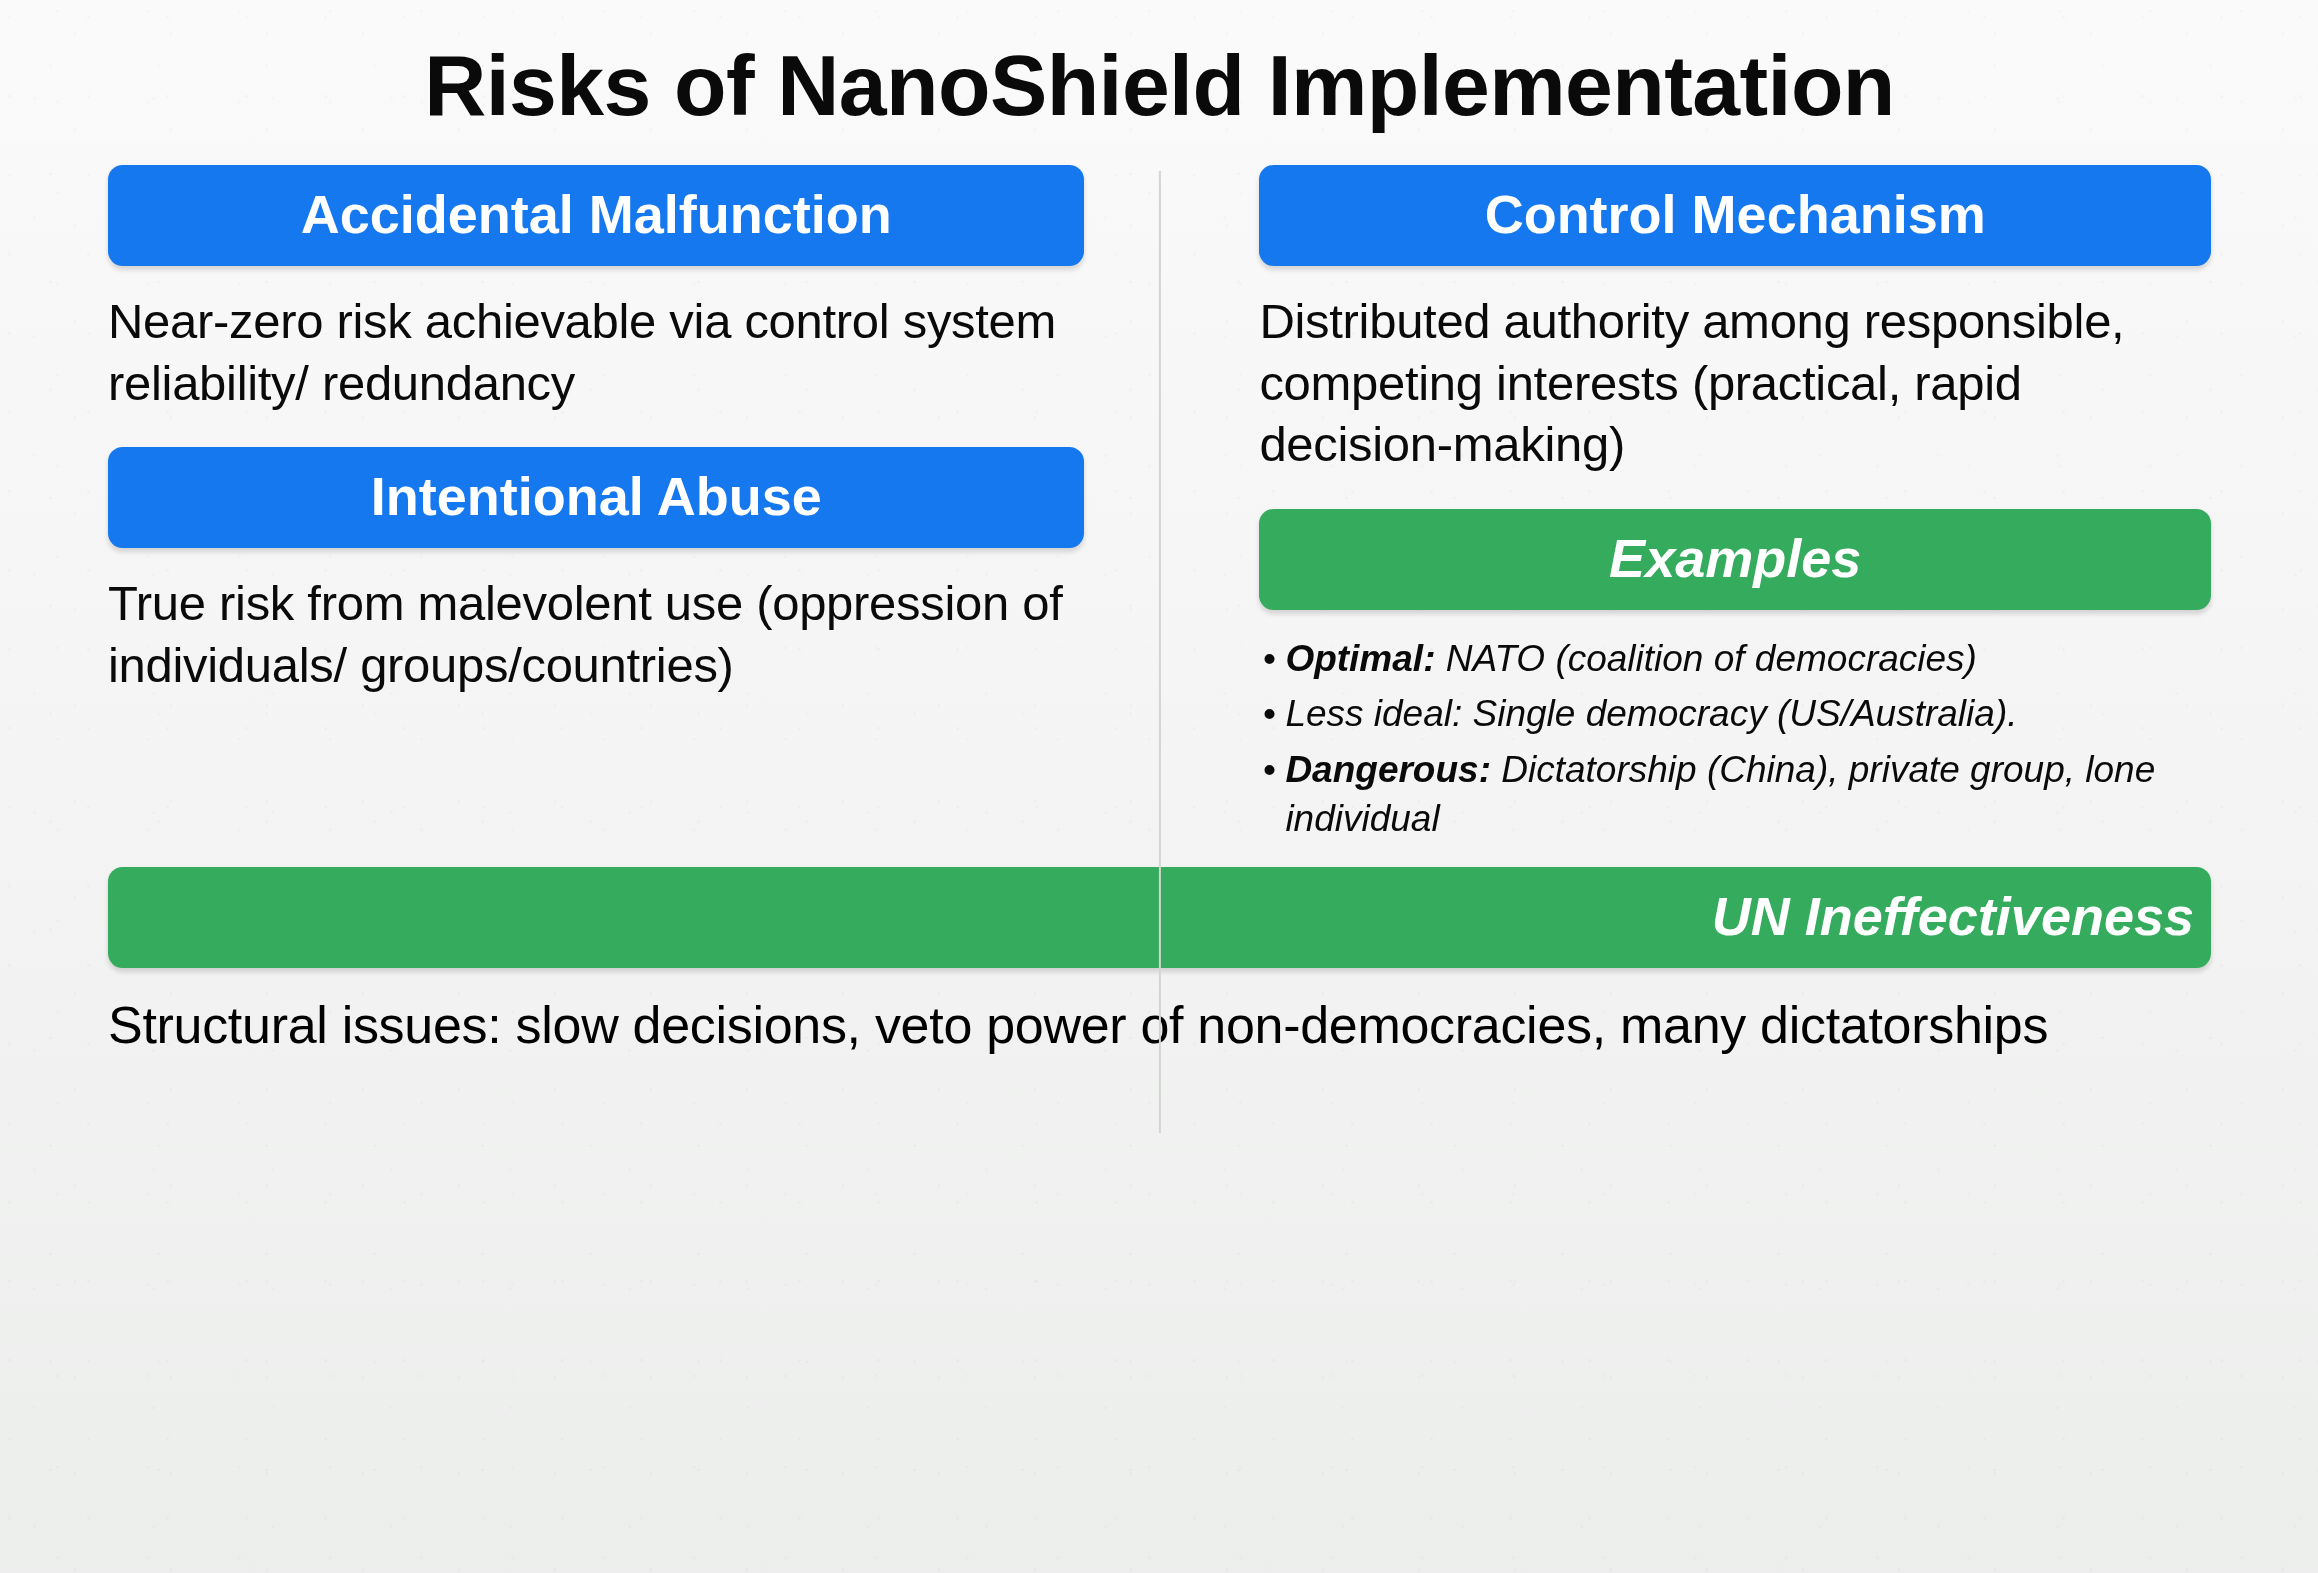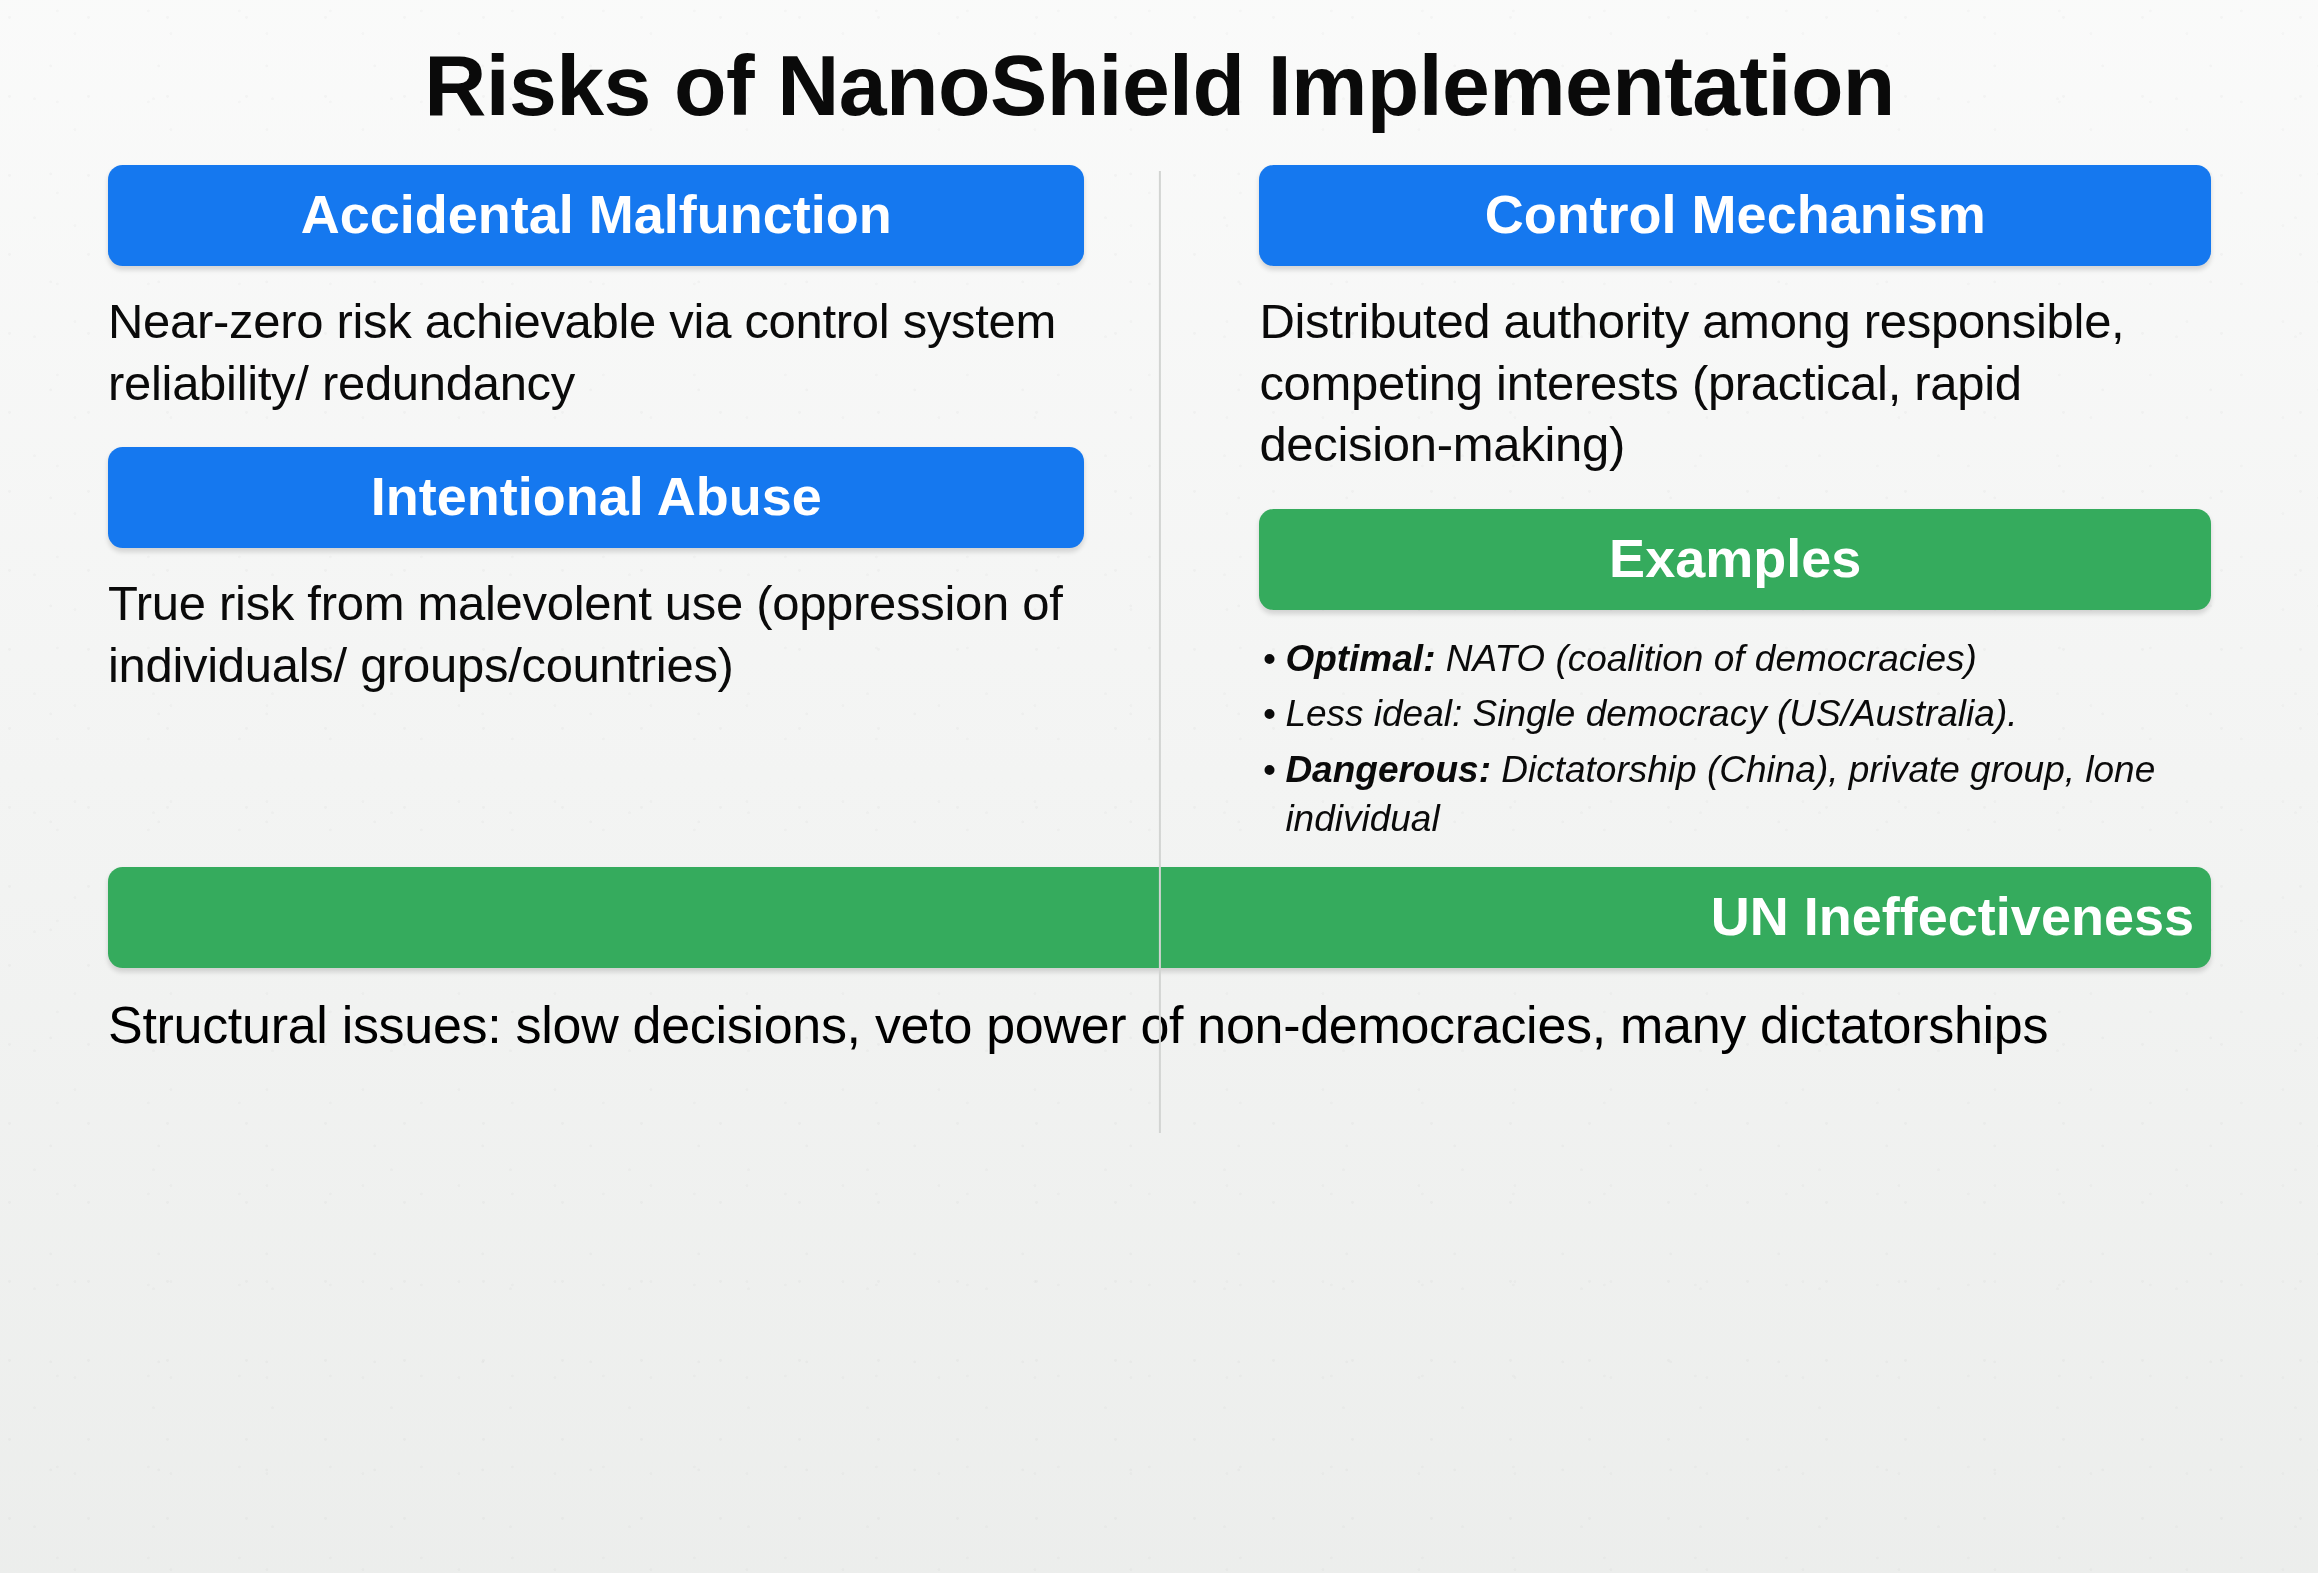--- a/index.html
+++ b/index.html
@@ -75,21 +75,21 @@
     text-align: center;
     color: #fff;
     font-weight: bold;
     font-size: 54px;
     line-height: 1;
     padding: 21.5px 17px 25px 17px;
     box-shadow: 0 3.4px 5.7px rgba(0,0,0,0.14);
     margin-bottom: 25px;
   }
   .bar-blue { background: #1578ef; }
-  .bar-green { background: #35ab5d; }
+  .bar-green { background: #35ab5d; font-style: italic; }
 
   .body-text {
     font-size: 49px;
     line-height: 1.26;
     margin: 0 0 33px 0;
     color: #0a0a0a;
     letter-spacing: -0.3px;
   }
 
   .bullets {

